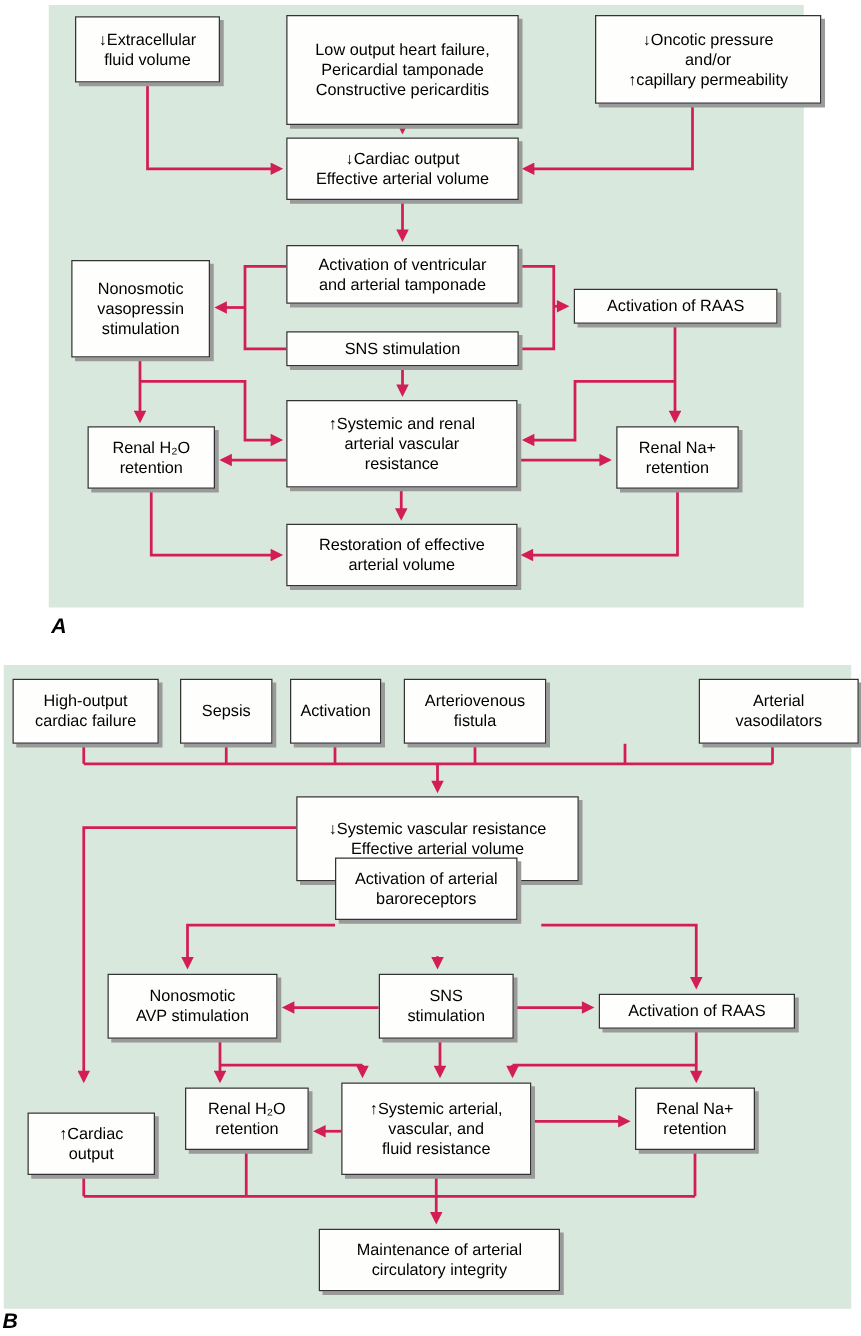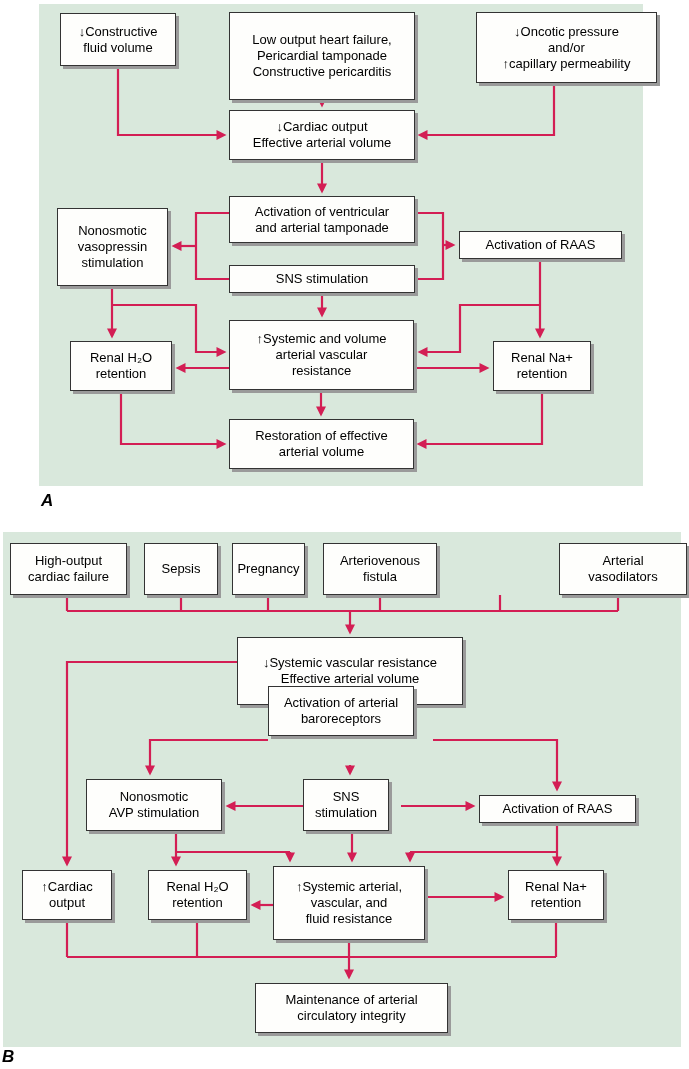--- a/index.html
+++ b/index.html
@@ -95,65 +95,65 @@
       <polyline class="edge" points="425,897 502,897" marker-end="url(#ah)"></polyline>
       <polyline class="edge" points="67,920 67,957"></polyline>
       <polyline class="edge" points="197,920 197,957"></polyline>
       <polyline class="edge" points="556,920 556,957"></polyline>
       <polyline class="edge" points="349,940 349,957"></polyline>
       <polyline class="edge" points="67,957 556,957"></polyline>
       <polyline class="edge" points="349,957 349,977" marker-end="url(#ah)"></polyline>
     </g>
   </svg>
 
-  <div class="node" style="left:60px;top:13px;width:116px;height:53px">↓Constructive
+  <div class="node" style="left:60px;top:13px;width:116px;height:53px">↓Extracellular
 fluid volume</div>
   <div class="node" style="left:229px;top:12px;width:186px;height:88px">Low output heart failure,
 Pericardial tamponade
 Constructive pericarditis</div>
   <div class="node" style="left:476px;top:12px;width:181px;height:71px">↓Oncotic pressure
 and/or
 ↑capillary permeability</div>
   <div class="node" style="left:229px;top:110px;width:186px;height:50px">↓Cardiac output
 Effective arterial volume</div>
   <div class="node" style="left:229px;top:196px;width:186px;height:47px">Activation of ventricular
 and arterial tamponade</div>
   <div class="node" style="left:57px;top:208px;width:111px;height:78px">Nonosmotic
 vasopressin
 stimulation</div>
   <div class="node" style="left:459px;top:231px;width:163px;height:28px">Activation of RAAS</div>
   <div class="node" style="left:229px;top:265px;width:186px;height:28px">SNS stimulation</div>
-  <div class="node" style="left:229px;top:320px;width:185px;height:70px">↑Systemic and volume
+  <div class="node" style="left:229px;top:320px;width:185px;height:70px">↑Systemic and renal
 arterial vascular
 resistance</div>
   <div class="node" style="left:70px;top:341px;width:102px;height:50px">Renal H₂O
 retention</div>
   <div class="node" style="left:493px;top:341px;width:98px;height:50px">Renal Na+
 retention</div>
   <div class="node" style="left:229px;top:419px;width:185px;height:50px">Restoration of effective
 arterial volume</div>
 
   <div class="node" style="left:10px;top:543px;width:117px;height:52px">High-output
 cardiac failure</div>
   <div class="node" style="left:144px;top:543px;width:74px;height:52px">Sepsis</div>
-  <div class="node" style="left:232px;top:543px;width:73px;height:52px">Pregnancy</div>
+  <div class="node" style="left:232px;top:543px;width:73px;height:52px">Activation</div>
   <div class="node" style="left:323px;top:543px;width:114px;height:52px">Arteriovenous
 fistula</div>
   <div class="node" style="left:559px;top:543px;width:128px;height:52px">Arterial
 vasodilators</div>
   <div class="node" style="left:237px;top:637px;width:226px;height:68px">↓Systemic vascular resistance
 Effective arterial volume</div>
   <div class="node" style="left:268px;top:686px;width:146px;height:50px">Activation of arterial
 baroreceptors</div>
   <div class="node" style="left:86px;top:779px;width:136px;height:52px">Nonosmotic
 AVP stimulation</div>
-  <div class="node" style="left:303px;top:779px;width:86px;height:52px">SNS
+  <div class="node" style="left:303px;top:779px;width:108px;height:52px">SNS
 stimulation</div>
   <div class="node" style="left:479px;top:795px;width:157px;height:28px">Activation of RAAS</div>
-  <div class="node" style="left:22px;top:870px;width:90px;height:50px">↑Cardiac
+  <div class="node" style="left:22px;top:890px;width:102px;height:50px">↑Cardiac
 output</div>
   <div class="node" style="left:148px;top:870px;width:99px;height:50px">Renal H₂O
 retention</div>
   <div class="node" style="left:273px;top:866px;width:152px;height:74px">↑Systemic arterial,
 vascular, and
 fluid resistance</div>
   <div class="node" style="left:508px;top:870px;width:96px;height:50px">Renal Na+
 retention</div>
   <div class="node" style="left:255px;top:983px;width:193px;height:50px">Maintenance of arterial
 circulatory integrity</div>

